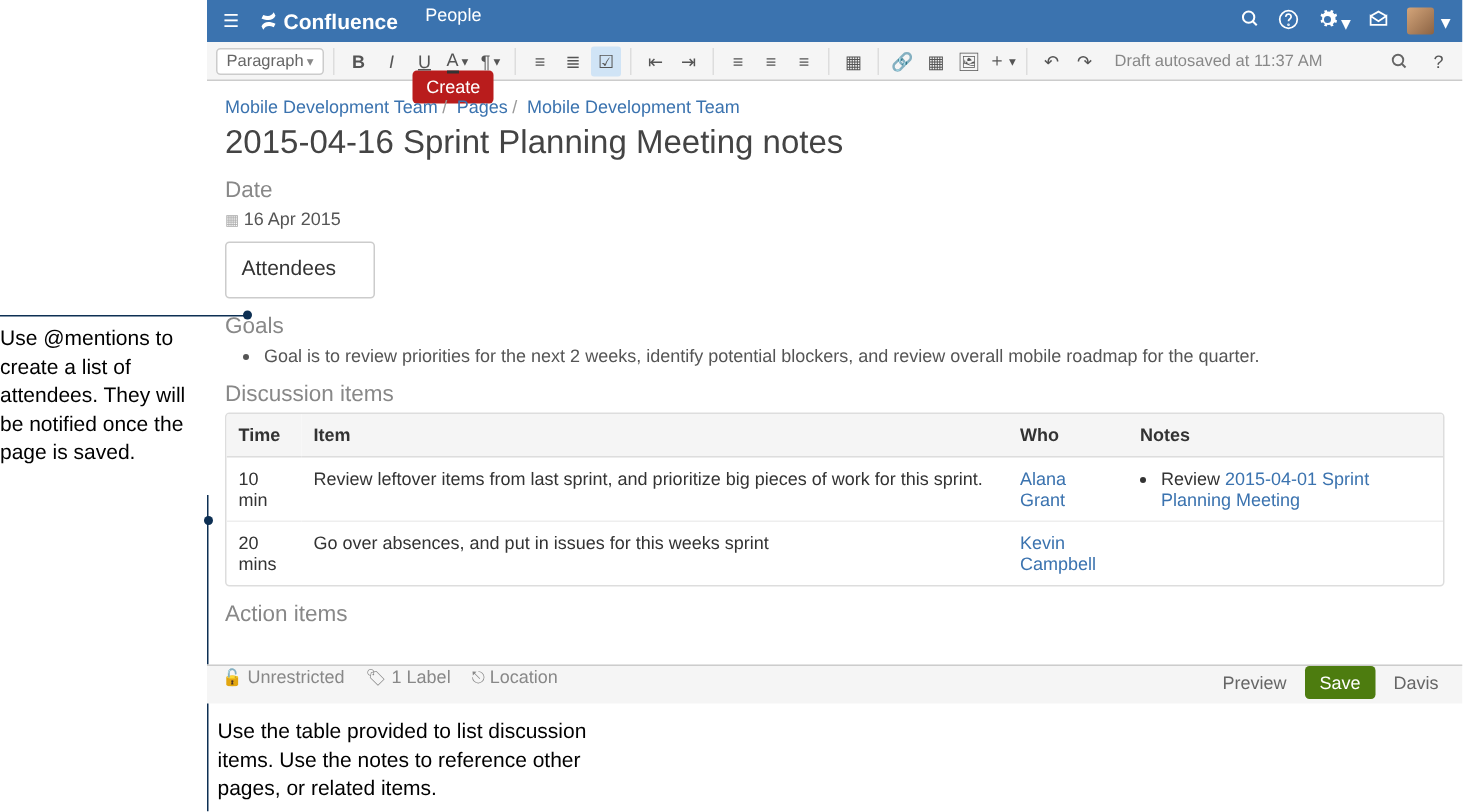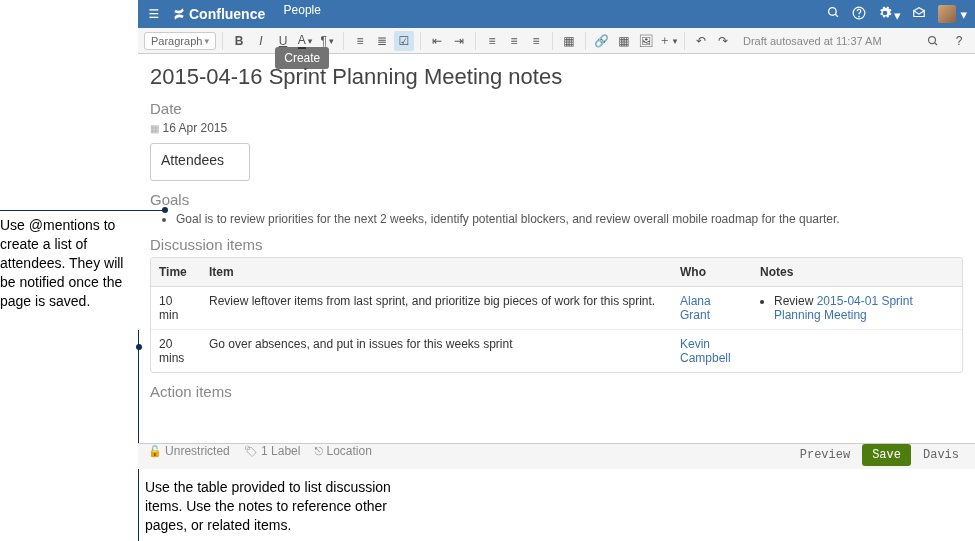--- a/index.html
+++ b/index.html
@@ -11,21 +11,21 @@
 .app { position: absolute; left: 138px; top: 0; width: 837px; height: 541px; }
 .vbar { position: absolute; left: 138px; top: 330px; width: 1px; height: 211px; background: #0d2f53; }
 
 
 .hdr { height: 28px; background: #3b73af; color: #fff; display: flex; align-items: center; padding: 0 8px; font-size: 12px; }
 .hdr .hamb { width: 16px; text-align: center; cursor: pointer; }
 .hdr .logo { display: flex; align-items: center; gap: 3px; margin: 0 10px; font-weight: bold; font-size: 14px; }
 .hdr .logo svg { width: 14px; height: 14px; }
 .hdr .nav { display: flex; gap: 30px; align-items: center; flex-direction: column; }
 .hdr .nav span { cursor: pointer; }
-.hdr .create { background: #737373; padding: 4px 9px; border-radius: 3px; cursor: pointer; }
+.hdr .create { background: #b91c1c; padding: 4px 9px; border-radius: 3px; cursor: pointer; }
 .hdr .spacer { flex: 1; }
 .hdr .ricons { display: flex; gap: 12px; align-items: center; }
 .hdr .ricons span { cursor: pointer; font-size: 13px; }
 .hdr .avatar { width: 18px; height: 18px; border-radius: 2px; background: linear-gradient(135deg,#d4a57a,#8b6344); }
 .caret { font-size: 9px; margin-left: 2px; }
 
 
 .tb { height: 26px; border-bottom: 1px solid #ccc; background: #f5f5f5; display: flex; align-items: center; padding: 0 6px; gap: 2px; font-size: 12px; color: #666; justify-content: space-between; }
 .tb .sel { border: 1px solid #ccc; background: #fff; padding: 2px 6px; border-radius: 3px; min-width: 72px; display: flex; justify-content: space-between; align-items: center; cursor: pointer; font-size: 11px; }
 .tb .sep { width: 1px; height: 18px; background: #ddd; margin: 0 4px; }
@@ -51,21 +51,21 @@
 .tblwrap { border: 1px solid #ddd; border-radius: 3px; overflow: hidden; margin-top: 4px; }
 table { width: 100%; border-collapse: collapse; font-size: 12px; }
 th { background: #f5f5f5; text-align: left; padding: 7px 8px; border-bottom: 1px solid #ddd; color: #333; font-weight: bold; }
 td { padding: 7px 8px; border-top: 1px solid #eee; vertical-align: top; color: #333; }
 td a, .ai a { color: #3b73af; text-decoration: none; }
 td ul { padding-left: 14px; }
 
 
 .ftr { position: absolute; bottom: 72px; left: 0; right: 0; height: 26px; border-top: 1px solid #ccc; background: #f5f5f5; display: flex; align-items: flex-start; padding: 0 10px; font-size: 12px; color: #888; gap: 14px; }
 .ftr .l { display: flex; gap: 14px; }
-.ftr .r { margin-left: auto; display: flex; gap: 6px; align-items: center; font-family: Liberation Mono, monospace; }
+.ftr .r { margin-left: auto; display: flex; gap: 6px; align-items: center; }
 .ftr .save { background: #4d7c0f; color: #fff; padding: 4px 10px; border-radius: 3px; cursor: pointer; }
 .ftr .plain { color: #666; cursor: pointer; padding: 4px 6px; }
 .ftr .ico { font-size: 11px; }
 </style>
 </head>
 <body>
 
 <div class="stage">
 
   <div class="callout" style="left:0; top:216px; width:135px;">Use @mentions to create a list of attendees. They will be notified once the page is saved.</div>
@@ -172,20 +172,25 @@
           <svg width="12" height="12" viewBox="0 0 24 24" fill="none" stroke="#666" stroke-width="2.5">
               <circle cx="10" cy="10" r="7"></circle>
               <line x1="20" y1="20" x2="15" y2="15"></line>
             </svg>
         </div>
         <div class="btn">?</div>
       </div>
     </div>
 
     <div class="content">
+      <div class="bc">
+        <a>Mobile Development Team</a><span class="slash">/</span>
+        <a>Pages</a><span class="slash">/</span>
+        <a>Mobile Development Team</a>
+      </div>
       <h1 class="title">2015-04-16 Sprint Planning Meeting notes</h1>
 
       <h2 class="sect">Date</h2>
       <div class="dateline"><span class="calico">▦</span><span>16 Apr 2015</span></div>
 
       <div class="panel">
         <h3>Attendees</h3>
       </div>
 
       <h2 class="sect">Goals</h2>

